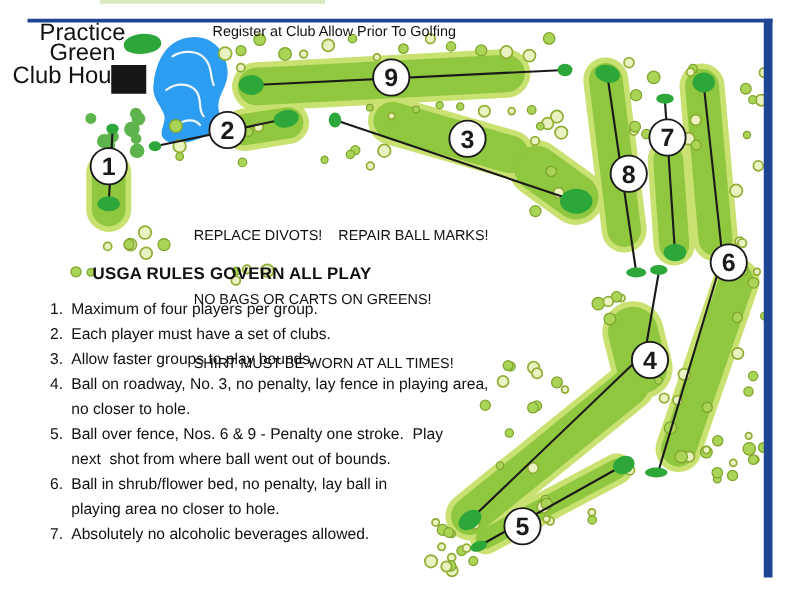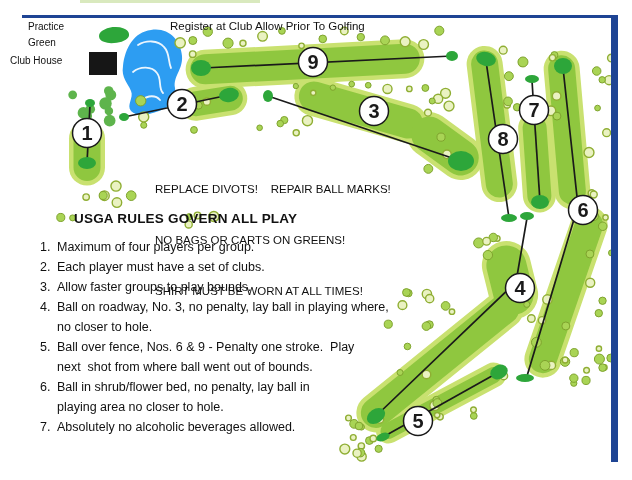--- a/index.html
+++ b/index.html
@@ -2,21 +2,21 @@
 <html><head>
 <meta charset="utf-8">
 <style>
   html,body{margin:0;padding:0;background:#fff;}
   .canvas{position:relative;width:632px;height:480px;background:#ffffff;overflow:hidden;
           font-family:"Liberation Sans", sans-serif;color:#111;}
   .map-svg{position:absolute;left:0;top:0;}
   .border-top{position:absolute;left:22px;top:15px;width:596px;height:3px;}
   .border-right{position:absolute;left:611px;top:15px;width:7px;height:447px;}
   .scan-artifact{position:absolute;left:80px;top:0;width:180px;height:3px;background:#cfe3ae;opacity:.8;}
-  .legend-label{position:absolute;font-size:10px;line-height:16px;text-align:left;white-space:pre;}
+  .legend-label{position:absolute;font-size:19px;line-height:16px;text-align:center;white-space:pre;}
   #lbl-practice{left:28px;top:19px;width:76px;}
   #lbl-clubhouse{left:10px;top:53px;width:76px;}
   .practice-green-icon{position:absolute;left:99px;top:27px;width:30px;height:16px;
       border-radius:55% 60% 50% 55%;transform:rotate(-6deg);}
   .club-house-icon{position:absolute;left:89px;top:52px;width:28px;height:23px;background:#161616;}
   .register-notice{position:absolute;left:170px;top:20px;font-size:11.5px;white-space:pre;}
   .notices{position:absolute;left:155px;top:147px;font-size:11.5px;line-height:17px;white-space:pre;}
   .rules-title{position:absolute;left:74px;top:211px;font-size:13.5px;font-weight:bold;letter-spacing:.2px;}
   .rules-list{position:absolute;left:40px;top:237px;font-size:12.5px;line-height:20px;}
   .rule-line{position:relative;padding-left:17px;white-space:pre;}
@@ -277,21 +277,21 @@
     <div>REPLACE DIVOTS!    REPAIR BALL MARKS!</div>
     <div>NO BAGS OR CARTS ON GREENS!</div>
     <div>SHIRT MUST BE WORN AT ALL TIMES!</div>
   </div>
 
   <div class="rules-title">USGA RULES GOVERN ALL PLAY</div>
   <div class="rules-list">
       <div class="rule-line"><span class="rule-num">1.</span><span>Maximum of four players per group.</span></div>
       <div class="rule-line"><span class="rule-num">2.</span><span>Each player must have a set of clubs.</span></div>
       <div class="rule-line"><span class="rule-num">3.</span><span>Allow faster groups to play bounds.</span></div>
-      <div class="rule-line"><span class="rule-num">4.</span><span>Ball on roadway, No. 3, no penalty, lay ball in playing where,</span></div>
+      <div class="rule-line"><span class="rule-num">4.</span><span>Ball on roadway, No. 3, no penalty, lay fence in playing area,</span></div>
       <div class="rule-line"><span>no closer to hole.</span></div>
       <div class="rule-line"><span class="rule-num">5.</span><span>Ball over fence, Nos. 6 &amp; 9 - Penalty one stroke.  Play</span></div>
       <div class="rule-line"><span>next  shot from where ball went out of bounds.</span></div>
       <div class="rule-line"><span class="rule-num">6.</span><span>Ball in shrub/flower bed, no penalty, lay ball in</span></div>
       <div class="rule-line"><span>playing area no closer to hole.</span></div>
       <div class="rule-line"><span class="rule-num">7.</span><span>Absolutely no alcoholic beverages allowed.</span></div>
     </div>
 
 </div>
 

